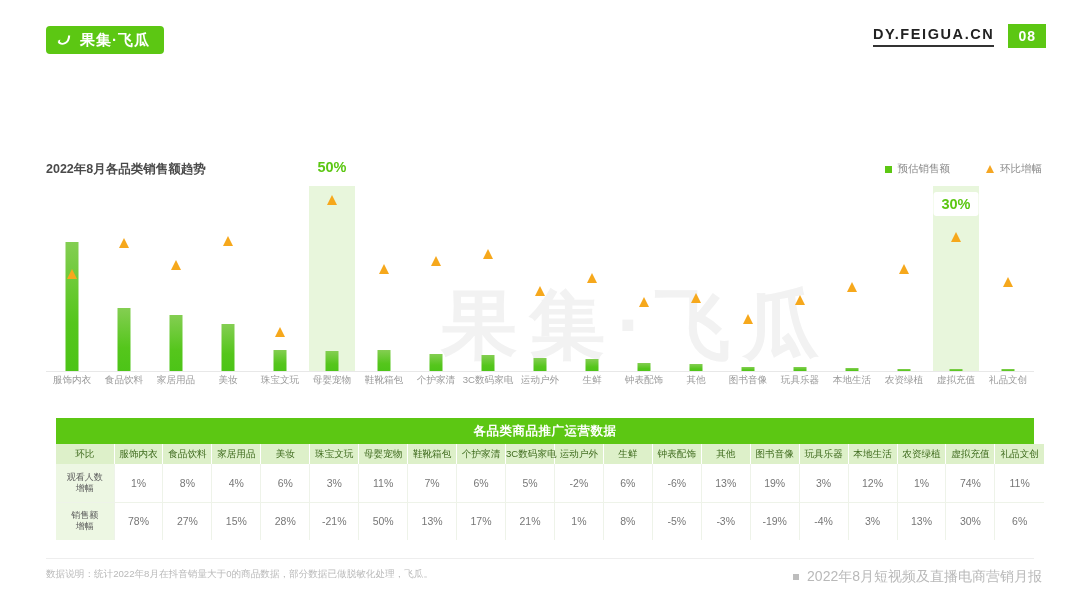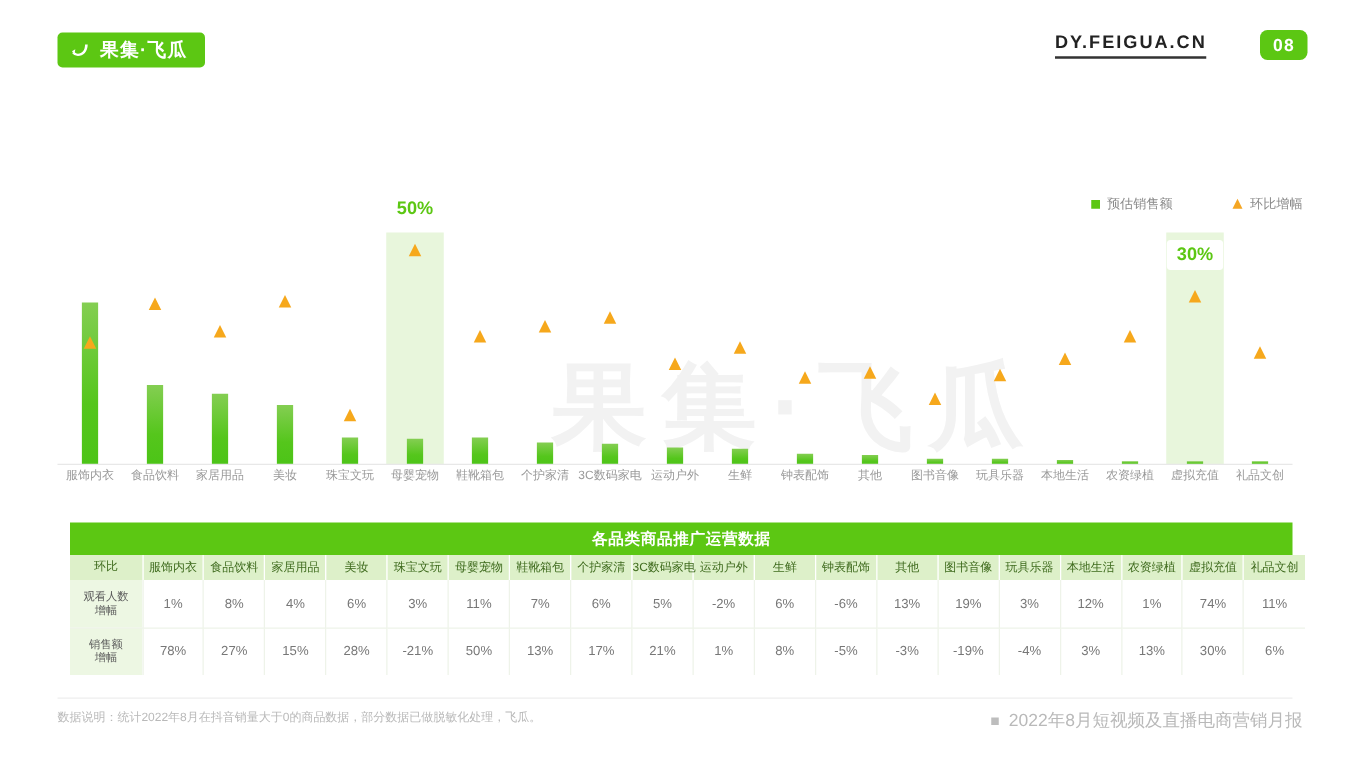--- a/index.html
+++ b/index.html
@@ -21,30 +21,30 @@
   }
   .logo-mark { width:17px; height:17px; position:relative; display:block; }
   .logo-text { color:#fff; font-size:15px; font-weight:bold; letter-spacing:1px; white-space:nowrap;}
   .hdr-right { position:absolute; right:34px; top:24px; display:flex; align-items:center; gap:14px; }
   .hdr-site {
     font-size:14.5px; font-weight:bold; color:#222; letter-spacing:1.6px;
     border-bottom:2px solid #333; padding-bottom:3px;
   }
   .hdr-page {
     background:#5CC713; color:#fff; font-size:14px; font-weight:bold;
-    padding:4px 10px; border-radius:6px; letter-spacing:1px;margin-left:29px;
+    padding:4px 10px; border-radius:0; letter-spacing:1px;
   }
 
   
   .kicker { position:absolute; left:46px; top:84px; font-size:15.5px; color:#6b6b6b; font-weight:bold; letter-spacing:.5px; }
   .headline { position:absolute; left:46px; top:108px; font-size:25px; color:#1b1b1b; font-weight:bold; letter-spacing:.4px; }
 
   
   .chart-title { position:absolute; left:46px; top:161px; font-size:12.5px; color:#4a4a4a; font-weight:bold; }
-  .legend { position:absolute; right:38px; top:156px; display:flex; gap:48px; }
+  .legend { position:absolute; right:38px; top:162px; display:flex; gap:36px; }
   .legend-item { display:flex; align-items:center; gap:6px; font-size:10.5px; color:#8a8a8a; }
   .lg-sq { width:7px; height:7px; background:#5CC713; display:inline-block; }
   .lg-tri { width:0; height:0; border-left:4.5px solid transparent; border-right:4.5px solid transparent; border-bottom:8px solid #F5A623; display:inline-block; }
 
   
   .chart { position:absolute; left:46px; top:186px; width:988px; height:208px; }
   .chart-plot { position:absolute; left:0; top:0; width:988px; height:186px; }
   .axis-line { position:absolute; left:0; bottom:0; width:988px; height:1px; background:#e8e8e8; }
   .watermark {
     position:absolute; left:330px; top:86px; width:520px; height:108px;
@@ -126,20 +126,21 @@
       </span>
       <span class="logo-text">果集·飞瓜</span>
     </div>
     <div class="hdr-right">
       <span class="hdr-site">DY.FEIGUA.CN</span>
       <span class="hdr-page">08</span>
     </div>
   </div>
 
 
+  <div class="chart-title">2022年8月各品类销售额趋势</div>
   <div class="legend">
     <span class="legend-item">
       <span class="lg-sq"></span>
       <span>预估销售额</span>
     </span>
     <span class="legend-item">
       <span class="lg-tri"></span>
       <span>环比增幅</span>
     </span>
   </div>

